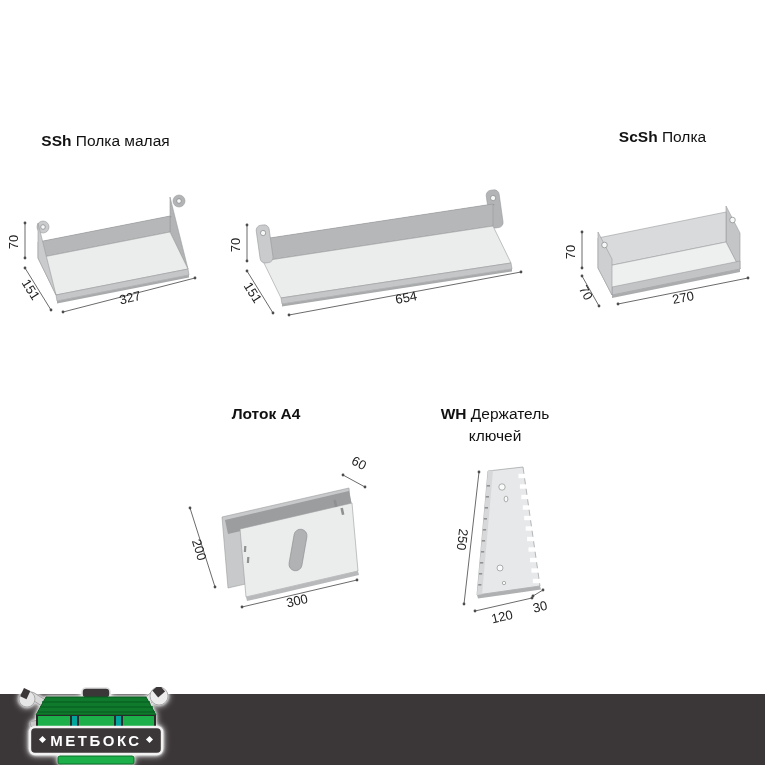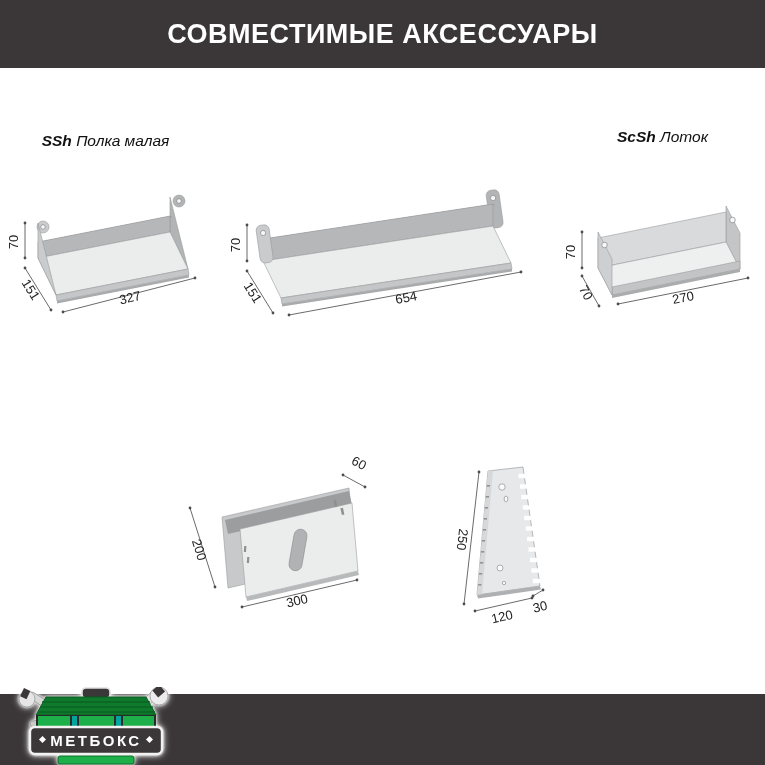--- a/index.html
+++ b/index.html
@@ -4,51 +4,48 @@
 <style>
   html,body{margin:0;padding:0;background:#fff;}
   .canvas{position:relative;width:765px;height:765px;background:#ffffff;overflow:hidden;
           font-family:"Liberation Sans",sans-serif;}
   
   .bar{position:absolute;left:0;width:765px;background:#3b3637;}
   .bar.header{top:0;height:68px;display:flex;align-items:center;justify-content:center;}
   .bar.footer{top:694px;height:71px;}
   .title{color:#ffffff;font-size:27px;font-weight:700;letter-spacing:.5px;}
   
-  .caption{position:absolute;text-align:center;font-size:15.5px;color:#111;line-height:22px;font-style:italic;}
+  .caption{position:absolute;text-align:center;font-size:15.5px;color:#111;line-height:22px;}
   .caption b{font-weight:700;}
   
   .fig{position:absolute;}
   svg{display:block;}
   svg text.dim{font-family:"Liberation Sans",sans-serif;font-size:13px;fill:#222;}
   .dimline{stroke:#6b6b6b;stroke-width:1;}
   .dimdot{fill:#4d4d4d;}
   .edge{stroke:#9a9c9d;stroke-width:.6;}
   
   .logo{position:absolute;left:16px;top:687px;
         filter:drop-shadow(0 0 1.5px #fff) drop-shadow(0 0 3px rgba(255,255,255,.85));}
   .logo text{font-family:"Liberation Sans",sans-serif;font-weight:700;}
 </style>
 </head>
 <body>
 
 <div class="canvas">
 
-  <header class="bar header">
-    <div class="title">СОВМЕСТИМЫЕ АКСЕССУАРЫ</div>
-  </header>
 
   <div class="caption" style="left:8px;top:130px;width:195px;">
     <b>SSh</b>
     <span>Полка малая</span>
   </div>
   <div class="caption" style="left:560px;top:126px;width:205px;">
     <div>
       <b>ScSh</b>
-      <span>Лоток</span>
+      <span>Полка</span>
     </div>
   </div>
 
   <div class="fig" style="left:5px;top:190px;">
     <svg width="210" height="135" viewBox="0 0 210 135">
       <circle cx="174" cy="11" r="6" fill="#b2b4b5" class="edge"></circle>
       <polygon points="165,7 165,42 183,79" fill="#b2b4b5" class="edge"></polygon>
       <circle cx="174" cy="11" r="2.3" fill="#f7f7f7" stroke="#858788" stroke-width=".7"></circle>
       <polygon points="33,52 165,26 167,27 35,53" fill="#8f9192"></polygon>
       <polygon points="33,68 165,42 165,26 33,52" fill="#b5b7b8" class="edge"></polygon>
@@ -139,20 +136,30 @@
       </g>
       <g>
         <line class="dimline" x1="62" y1="112" x2="192" y2="86"></line>
         <circle class="dimdot" cx="62" cy="112" r="1.4"></circle>
           <circle class="dimdot" cx="192" cy="86" r="1.4"></circle>
         <text class="dim" transform="translate(128,110) rotate(-11)" text-anchor="middle">270</text>
       </g>
     </svg>
   </div>
 
+  <div class="caption" style="left:176px;top:403px;width:180px;">
+    <b>Лоток А4</b>
+  </div>
+  <div class="caption" style="left:405px;top:403px;width:180px;">
+    <div>
+      <b>WH</b>
+      <span>Держатель</span>
+    </div>
+    <div>ключей</div>
+  </div>
 
   <div class="fig" style="left:185px;top:445px;">
     <svg width="215" height="190" viewBox="0 0 215 190">
       <polygon points="37,72 164,43 170,114 43,143" fill="#c7c9ca" class="edge"></polygon>
       <polygon points="40,75 164,46 167,60 43,89" fill="#9b9d9e"></polygon>
       <polygon points="55,84 167,58 173,126 61,152" fill="#ebecec" class="edge"></polygon>
       <polygon points="61,152 173,126 174,130 62,156" fill="#b7b9ba"></polygon>
       <rect x="106.5" y="84" width="13" height="42" rx="6.5" transform="rotate(10 113 105)" fill="#b0b2b3" stroke="#8a8c8d" stroke-width=".6"></rect>
       <rect x="149" y="55" width="2.6" height="7" transform="rotate(-12 150 58)" fill="#8e9091"></rect>
       <rect x="156" y="63" width="2.6" height="7" transform="rotate(-12 157 66)" fill="#8e9091"></rect>

